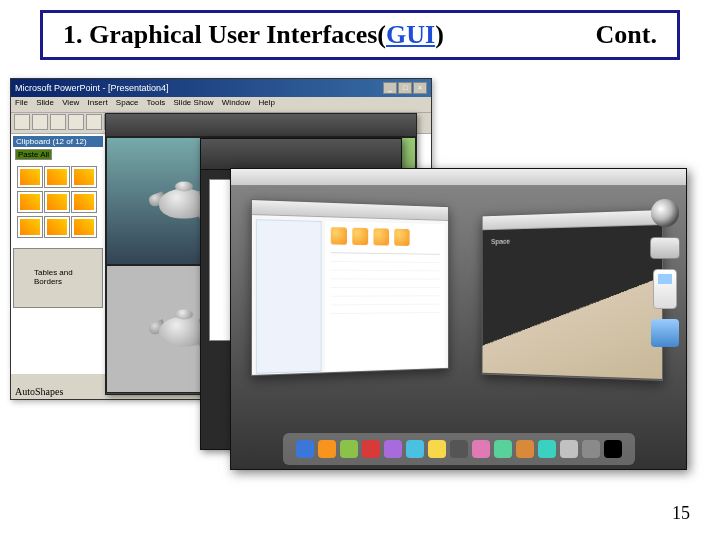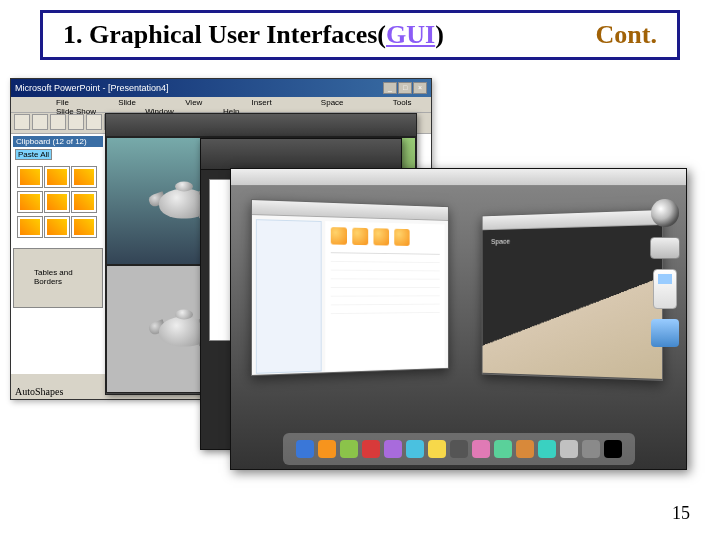--- a/index.html
+++ b/index.html
@@ -23,30 +23,30 @@
     align-items: center;
     padding: 0 20px;
     box-sizing: border-box;
   }
   .title-main {
     font-size: 26px;
     font-weight: bold;
     color: #000;
   }
   .title-gui {
-    color: #8b5cf6;
+    color: #1d4ed8;
     text-decoration: underline;
   }
   .title-paren {
     color: #000;
   }
   .title-cont {
     font-size: 26px;
     font-weight: bold;
-    color: #a16207;
+    color: #000000;
     margin-left: auto;
   }
   .stage {
     position: absolute;
     top: 78px;
     left: 10px;
     width: 680px;
     height: 395px;
   }
   
@@ -71,21 +71,21 @@
     align-items: center;
   }
   .ppt-menubar {
     height: 13px;
     background: #d8d4c8;
     font-size: 8px;
     font-family: Arial, sans-serif;
     padding: 1px 4px;
     border-bottom: 1px solid #aaa;
   }
-  .ppt-menubar span { margin-right: 6px; margin-left: 41px; }
+  .ppt-menubar span { margin-right: 6px; }
   .ppt-toolbar {
     height: 18px;
     background: #d8d4c8;
     border-bottom: 1px solid #aaa;
     display: flex;
     padding: 1px 3px;
     gap: 2px;
   }
   .ppt-toolbar .tbtn {
     width: 14px; height: 14px;
@@ -399,21 +399,21 @@
       <div class="tbtn"></div>
       <div class="tbtn"></div>
       <div class="tbtn"></div>
       <div class="tbtn"></div>
       <div class="tbtn"></div>
     </div>
     <div class="ppt-body">
       <div class="ppt-sidebar">
         <div class="clipboard-hdr">Clipboard (12 of 12)</div>
         <div style="font-size:8px;font-family:Arial;padding:2px;display:flex;gap:3px;">
-          <span style="border:1px solid #888;padding:0 2px;background:#7dd3fc;text-align:right;">Paste All</span>
+          <span style="border:1px solid #888;padding:0 2px;background:#4d7c0f;text-align:right;">Paste All</span>
         </div>
         <div class="clip-grid">
           <div class="clip-item"></div>
           <div class="clip-item"></div>
           <div class="clip-item"></div>
           <div class="clip-item"></div>
           <div class="clip-item"></div>
           <div class="clip-item"></div>
           <div class="clip-item"></div>
           <div class="clip-item"></div>

